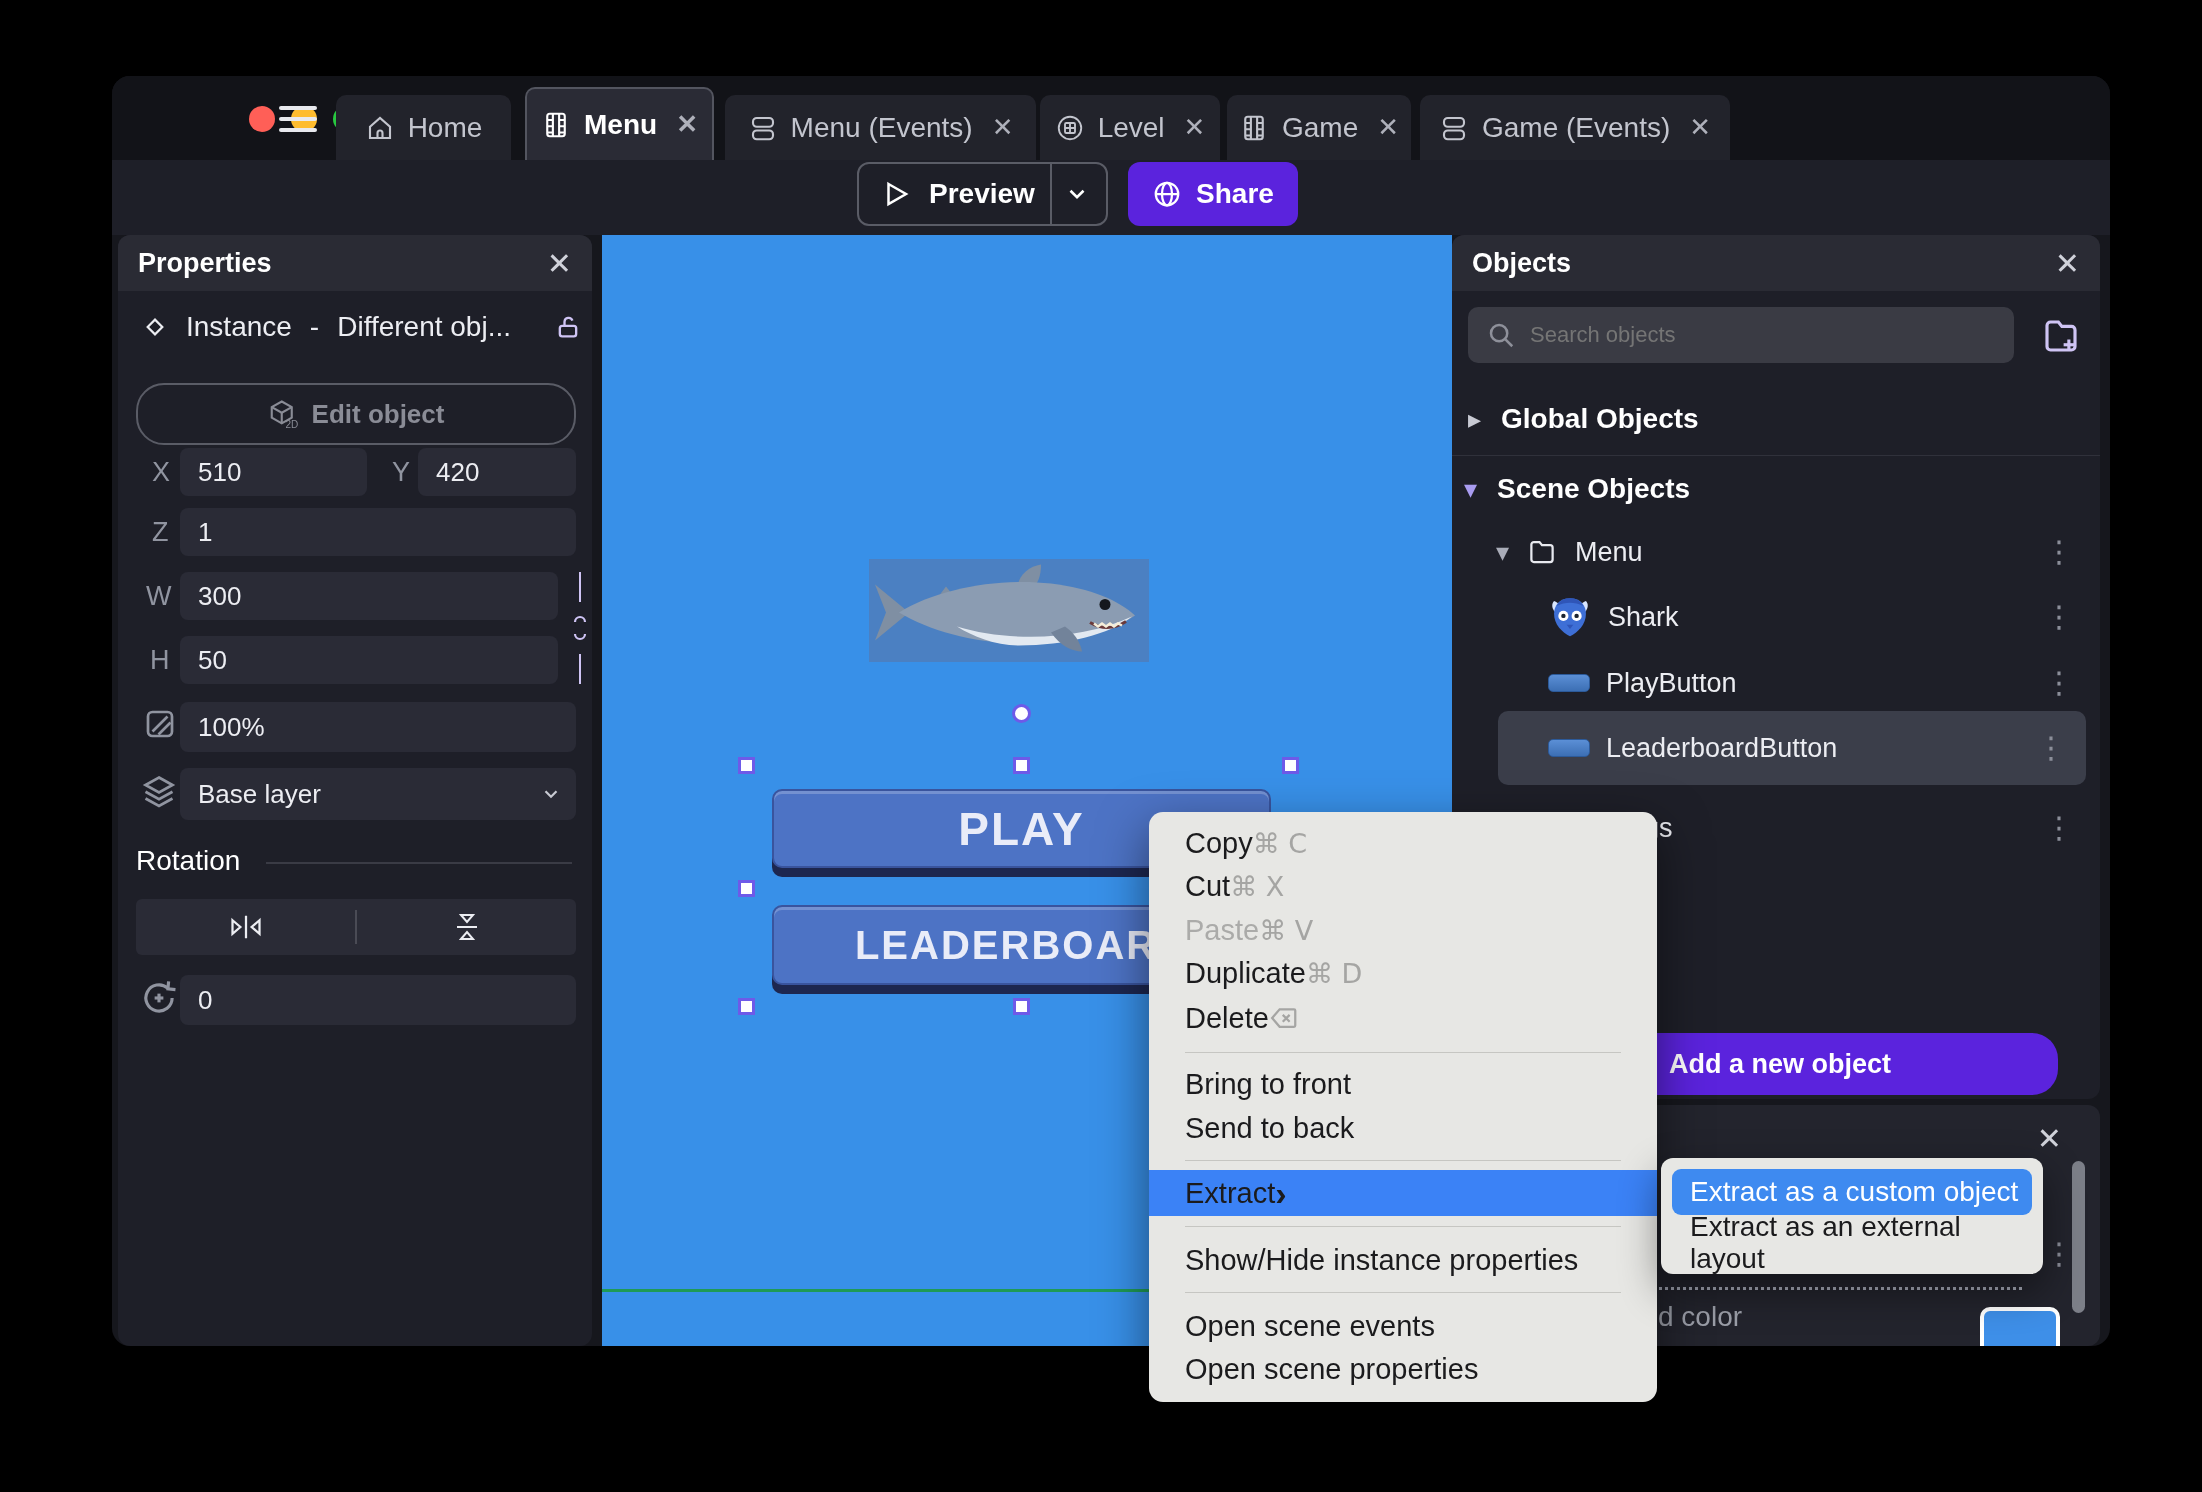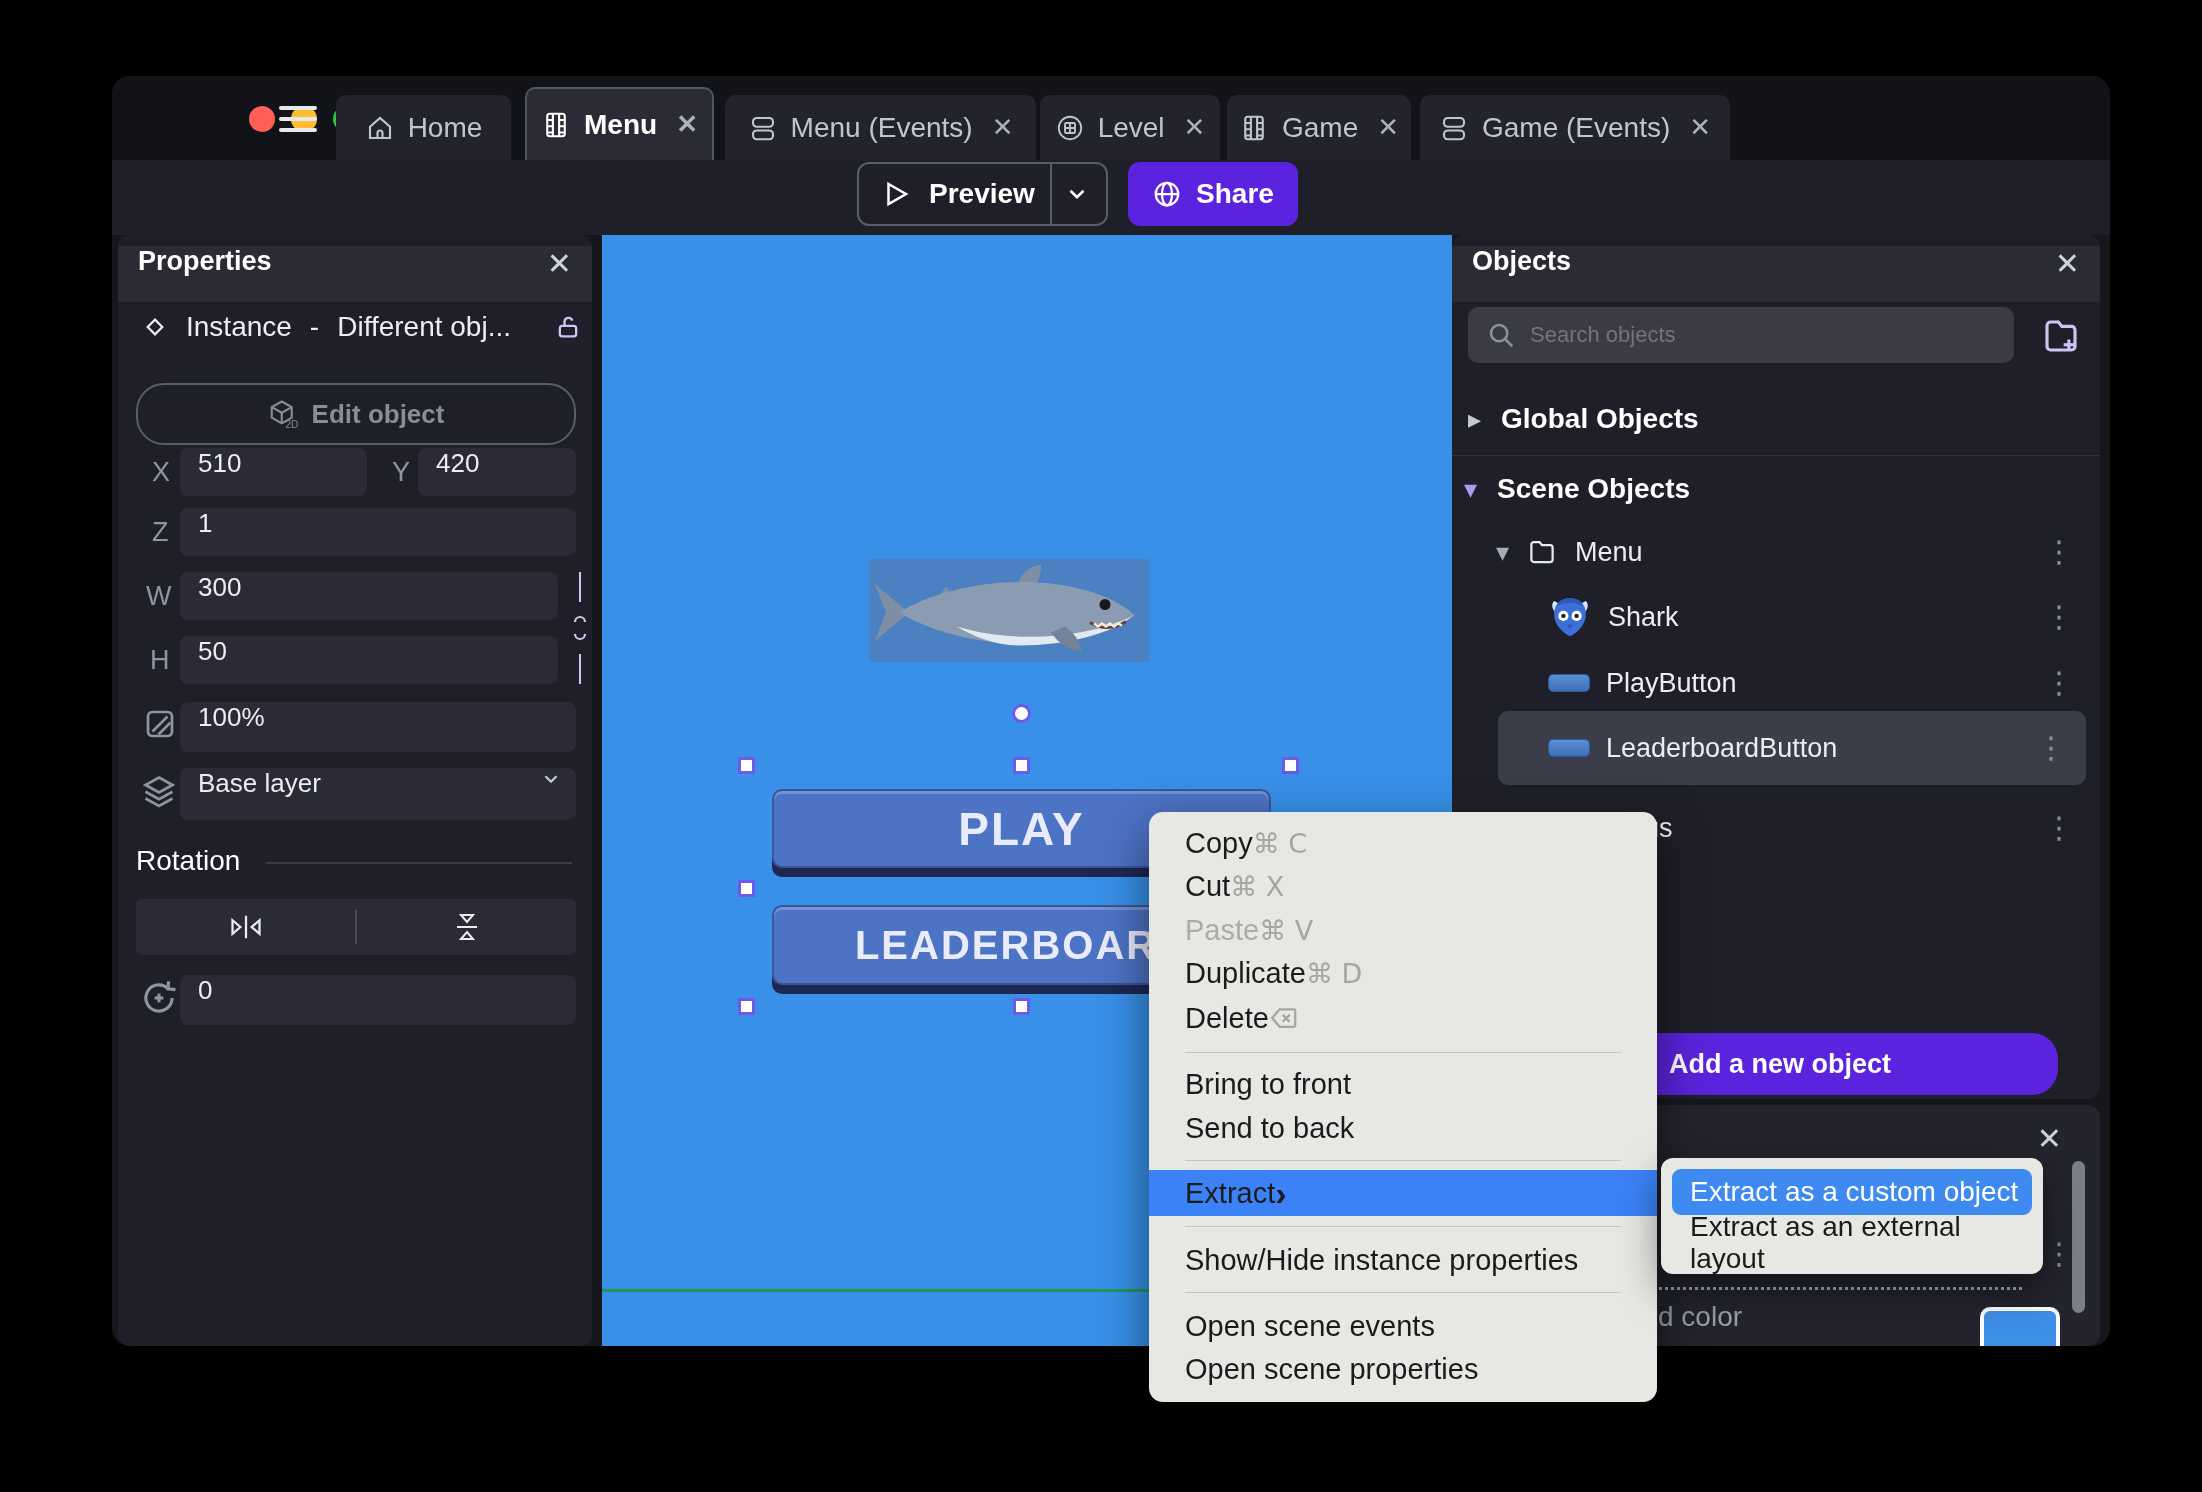--- a/index.html
+++ b/index.html
@@ -25,27 +25,27 @@
   .tbtn { width:44px; height:44px; top:90px; display:flex; align-items:center; justify-content:center; color:#E6E7EC; border-radius:10px; }
   .tbtn.active { background:#C7BAF6; color:#23242C; }
   .tbtn.dim { color:#62646E; }
   .tbtn svg { width:34px; height:34px; }
   .vdiv { top:92px; width:2px; height:40px; background:#3A3B45; }
   .previewbtn { left:745px; top:2px; width:251px; height:64px; border:2px solid #5A5C66; border-radius:12px; display:flex; align-items:center; color:#FFFFFF; font-size:28px; font-weight:bold; }
   .sharebtn { left:1016px; top:2px; width:170px; height:64px; background:#5B23DD; border-radius:12px; display:flex; align-items:center; justify-content:center; gap:14px; color:#fff; font-size:28px; font-weight:bold; }
 
   
   .panel { background:#1E1F28; border-radius:12px; overflow:hidden; }
-  .phead { left:0; top:11px; width:100%; height:56px; background:#2A2B34; display:flex; }
+  .phead { left:0; top:0; width:100%; height:56px; background:#2A2B34; display:flex; align-items:center; }
   .phead .ptitle { margin-left:20px; color:#FFFFFF; font-size:27px; font-weight:bold; }
   .pclose { margin-left:auto; margin-right:20px; color:#D0D2DA; font-size:30px; }
 
   
   .flabel { color:#9094A0; font-size:27px; }
-  .field { background:#2A2B36; border-radius:8px; color:#ECEDF2; font-size:26px; display:flex; padding-left:18px; }
+  .field { background:#2A2B36; border-radius:8px; color:#ECEDF2; font-size:26px; display:flex; align-items:center; padding-left:18px; }
   .lav { color:#CFC4F4; }
 
   
   .caret { font-size:26px; color:#C8CAD3; }
   .caret.open { color:#A99CF0; }
   .treelabel { color:#ECEDF2; font-size:27px; }
   .kebab { color:#8B8E99; font-size:30px; line-height:30px; }
   .pill { width:42px; height:18px; border-radius:5px; background:linear-gradient(#5b8fd6,#3c6fb4); border:1px solid #2c5a9a; }
 
   

